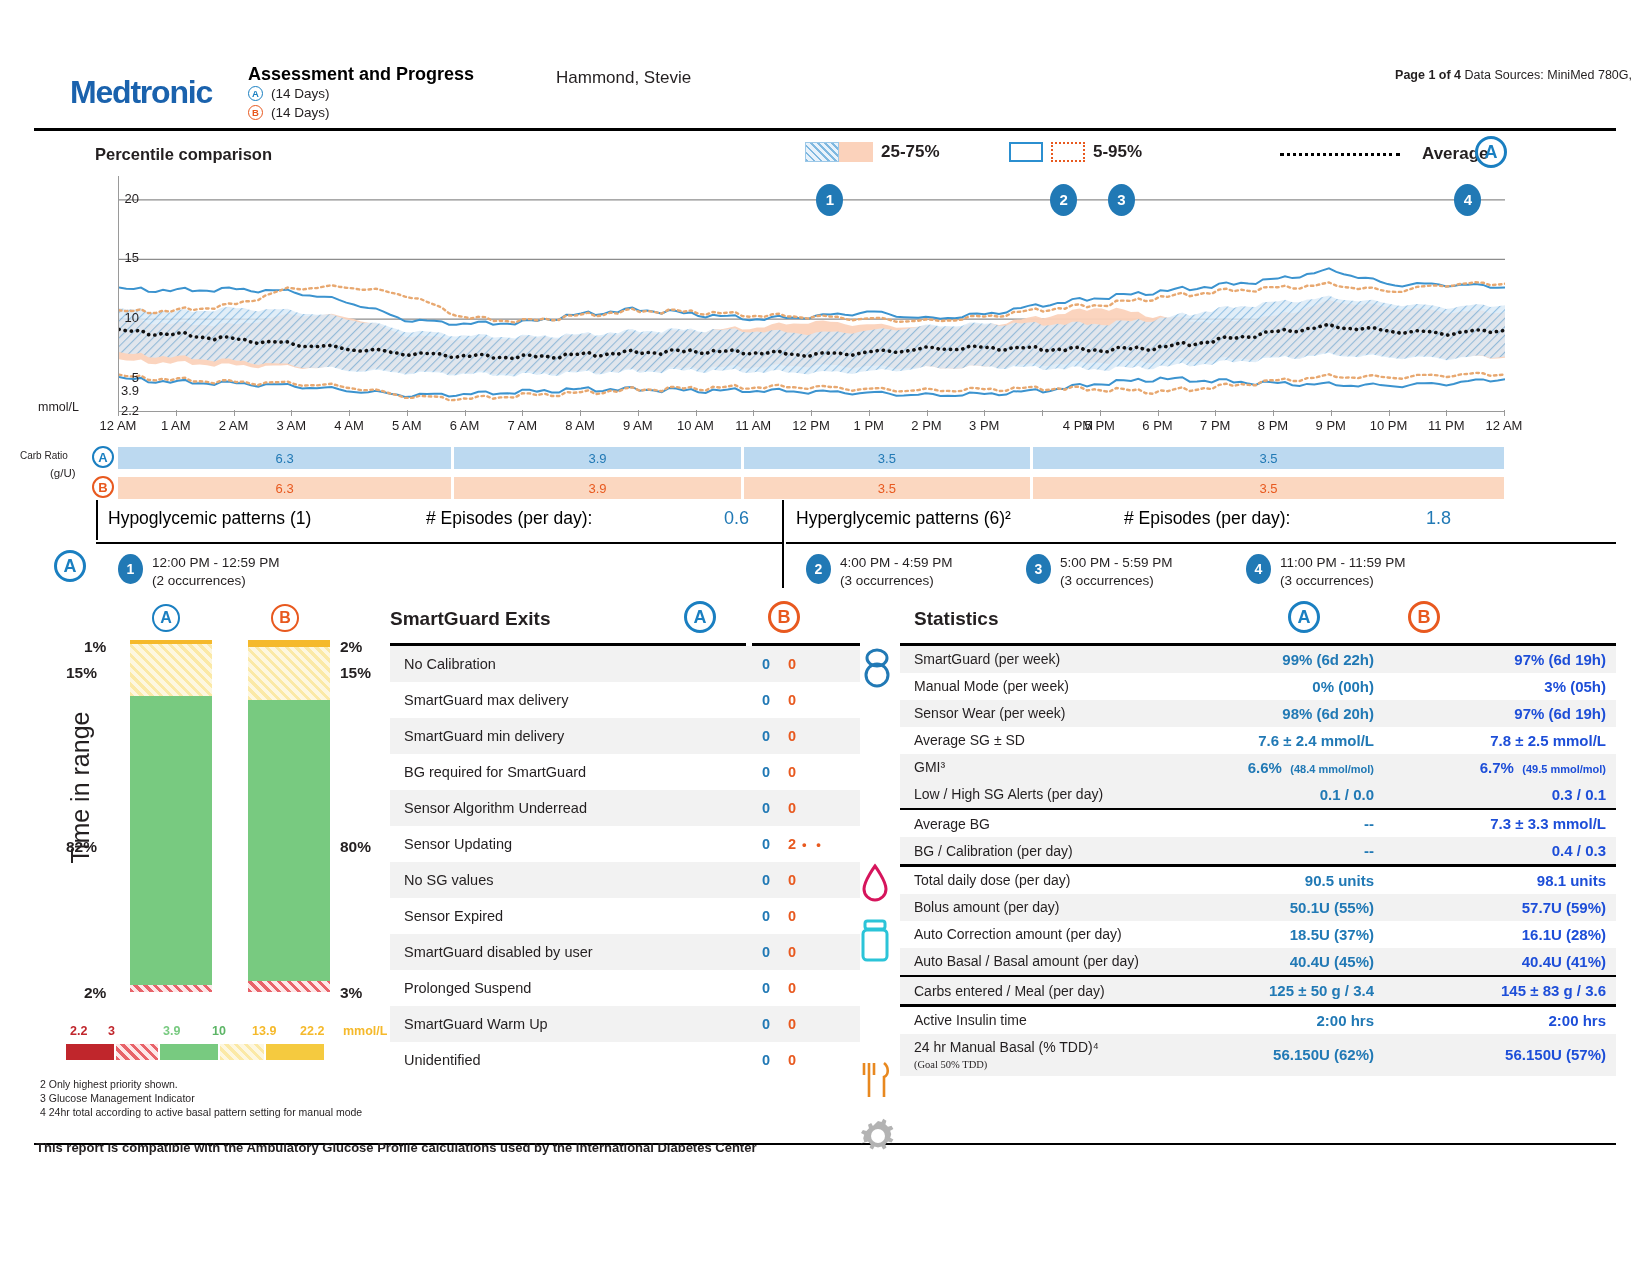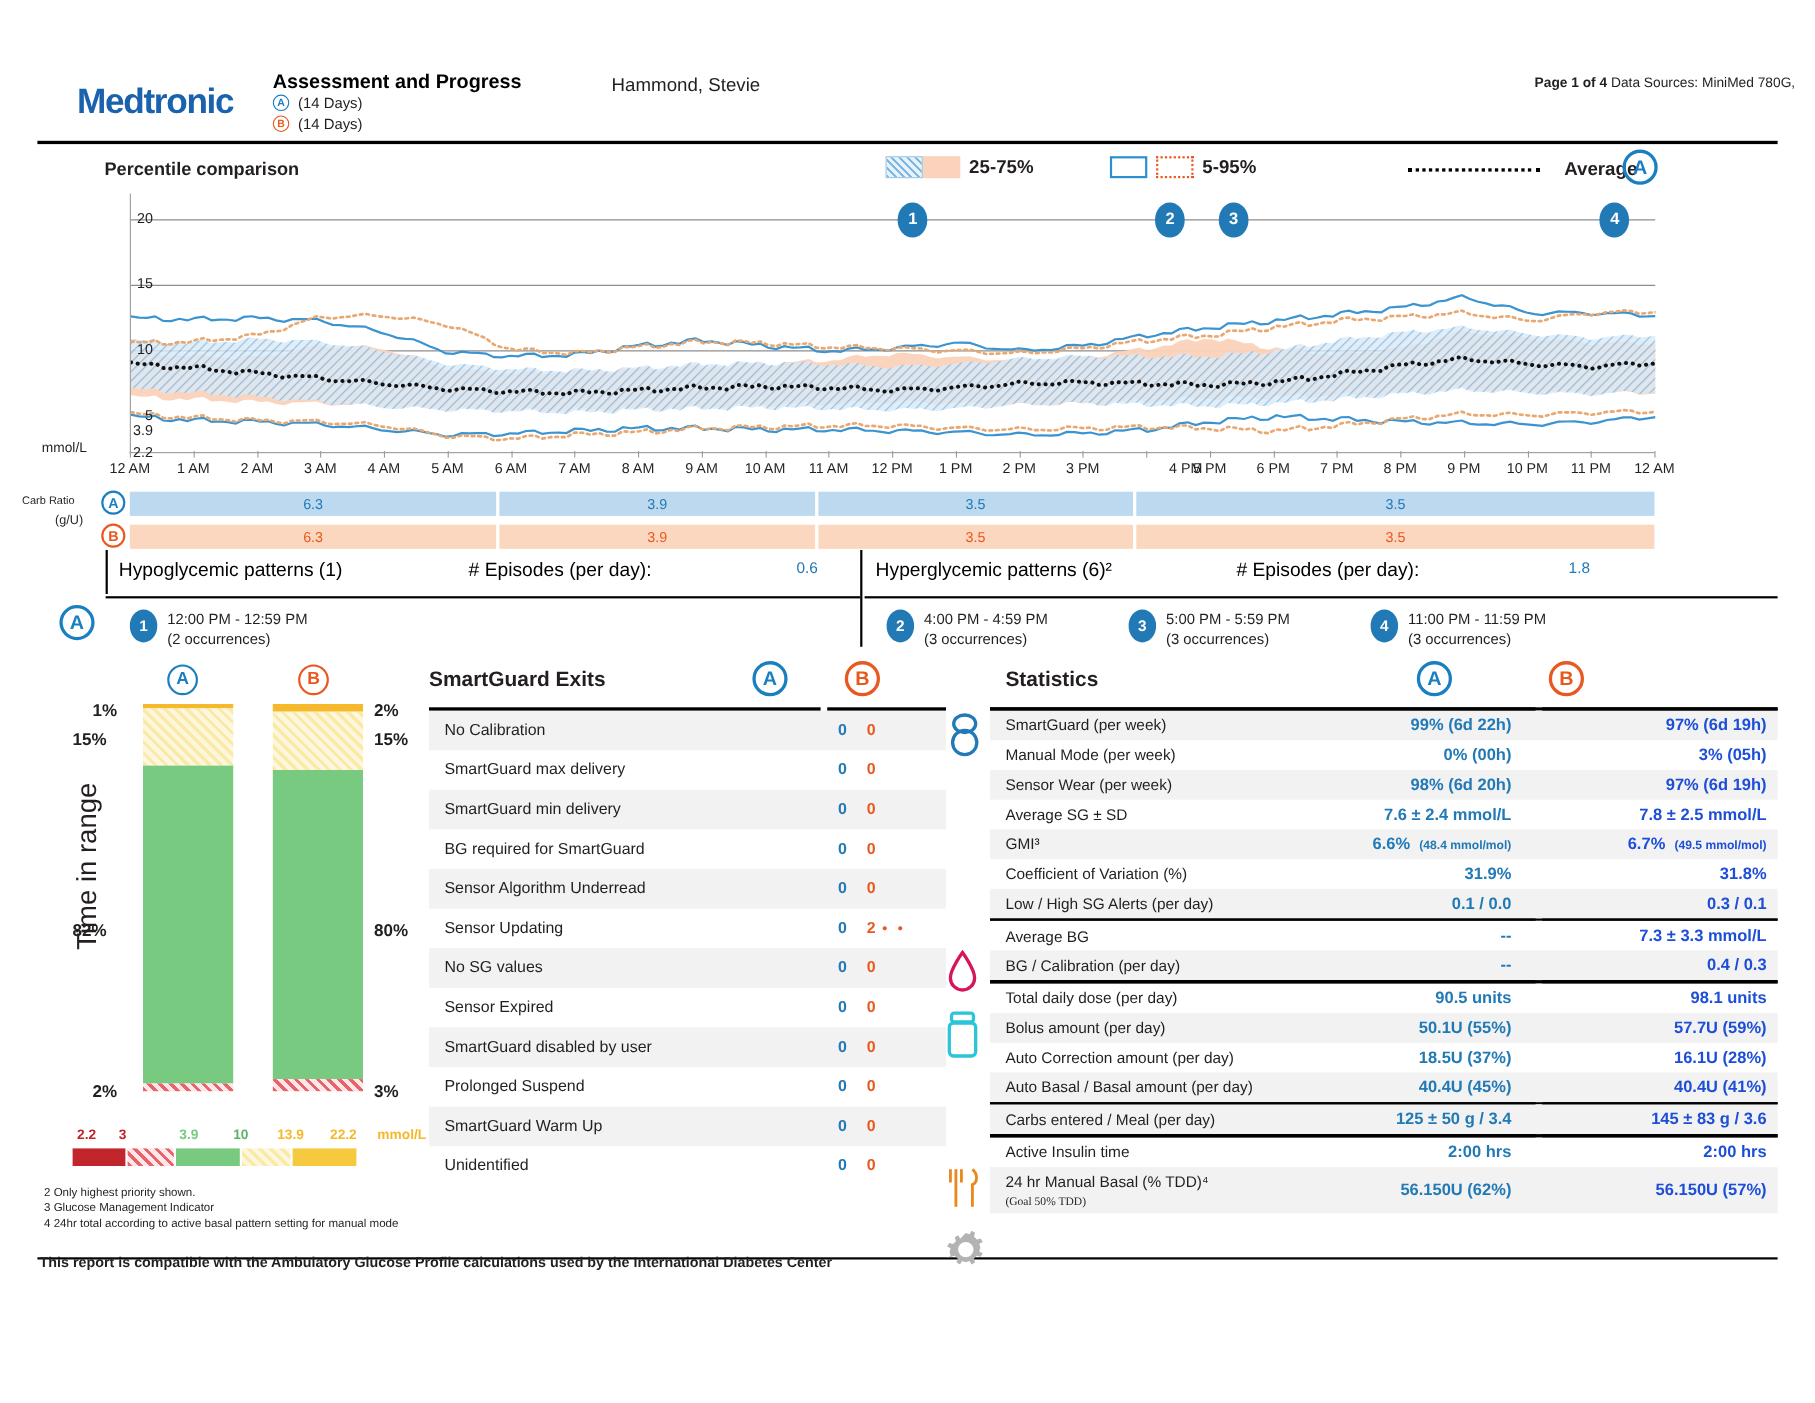--- a/index.html
+++ b/index.html
@@ -67,21 +67,21 @@
   .cr-row { position:absolute; left:118px; width:1386px; height:22px; display:flex; gap:3px; }
   .cr-cell { display:flex; align-items:center; justify-content:center; font-size:13px; }
   .cr-row.a .cr-cell { background:#bcd9f0; color:#2179b5; }
   .cr-row.b .cr-cell { background:#fbd7c0; color:#e8591f; }
 
   
   .pat-wrap { position:absolute; left:34px; top:498px; width:1582px; height:92px; }
   .pat-badge-a { position:absolute; left:20px; top:52px; }
   .vsep { position:absolute; width:2px; background:#000; }
   .pat-hdr { position:absolute; font-size:17.5px; color:#000; }
-  .pat-val { position:absolute; font-size:14px; color:#2179b5; font-weight:normal; }
+  .pat-val { position:absolute; font-size:18px; color:#2179b5; font-weight:normal; }
   .pat-rule { position:absolute; height:2px; background:#000; }
   .ep { position:absolute; display:flex; align-items:flex-start; gap:9px; }
   .ep-num { width:25px; height:30px; border-radius:50%; background:#2179b5; color:#fff;
             font-size:14px; font-weight:bold; display:flex; align-items:center; justify-content:center; flex:0 0 auto;}
   .ep-txt { font-size:13.5px; line-height:1.35; color:#231f20; white-space:nowrap; }
 
   
   .tir { position:absolute; left:40px; top:598px; width:340px; height:460px; }
   .tir-vlabel { position:absolute; left:-110px; top:175px; width:300px; text-align:center;
                 transform:rotate(-90deg); font-size:25px; color:#231f20; }
@@ -513,25 +513,20 @@
         <div class="st-row">
           <span class="lbl"><span>Average SG ± SD</span></span>
           <span class="va">7.6 ± 2.4 mmol/L</span>
           <span class="vb">7.8 ± 2.5 mmol/L</span>
         </div>
         <div class="st-row alt">
           <span class="lbl"><span>GMI³</span></span>
           <span class="va">6.6%&nbsp;&nbsp;<span class="sub">(48.4 mmol/mol)</span></span>
           <span class="vb">6.7%&nbsp;&nbsp;<span class="sub">(49.5 mmol/mol)</span></span>
         </div>
-        <div class="st-row">
-          <span class="lbl"><span>Coefficient of Variation (%)</span></span>
-          <span class="va">31.9%</span>
-          <span class="vb">31.8%</span>
-        </div>
         <div class="st-row alt">
           <span class="lbl"><span>Low / High SG Alerts (per day)</span></span>
           <span class="va">0.1 / 0.0</span>
           <span class="vb">0.3 / 0.1</span>
         </div>
         <div class="st-rule split">
           <span class="p1"></span>
           <span class="gap"></span>
           <span class="p2"></span>
         </div>

